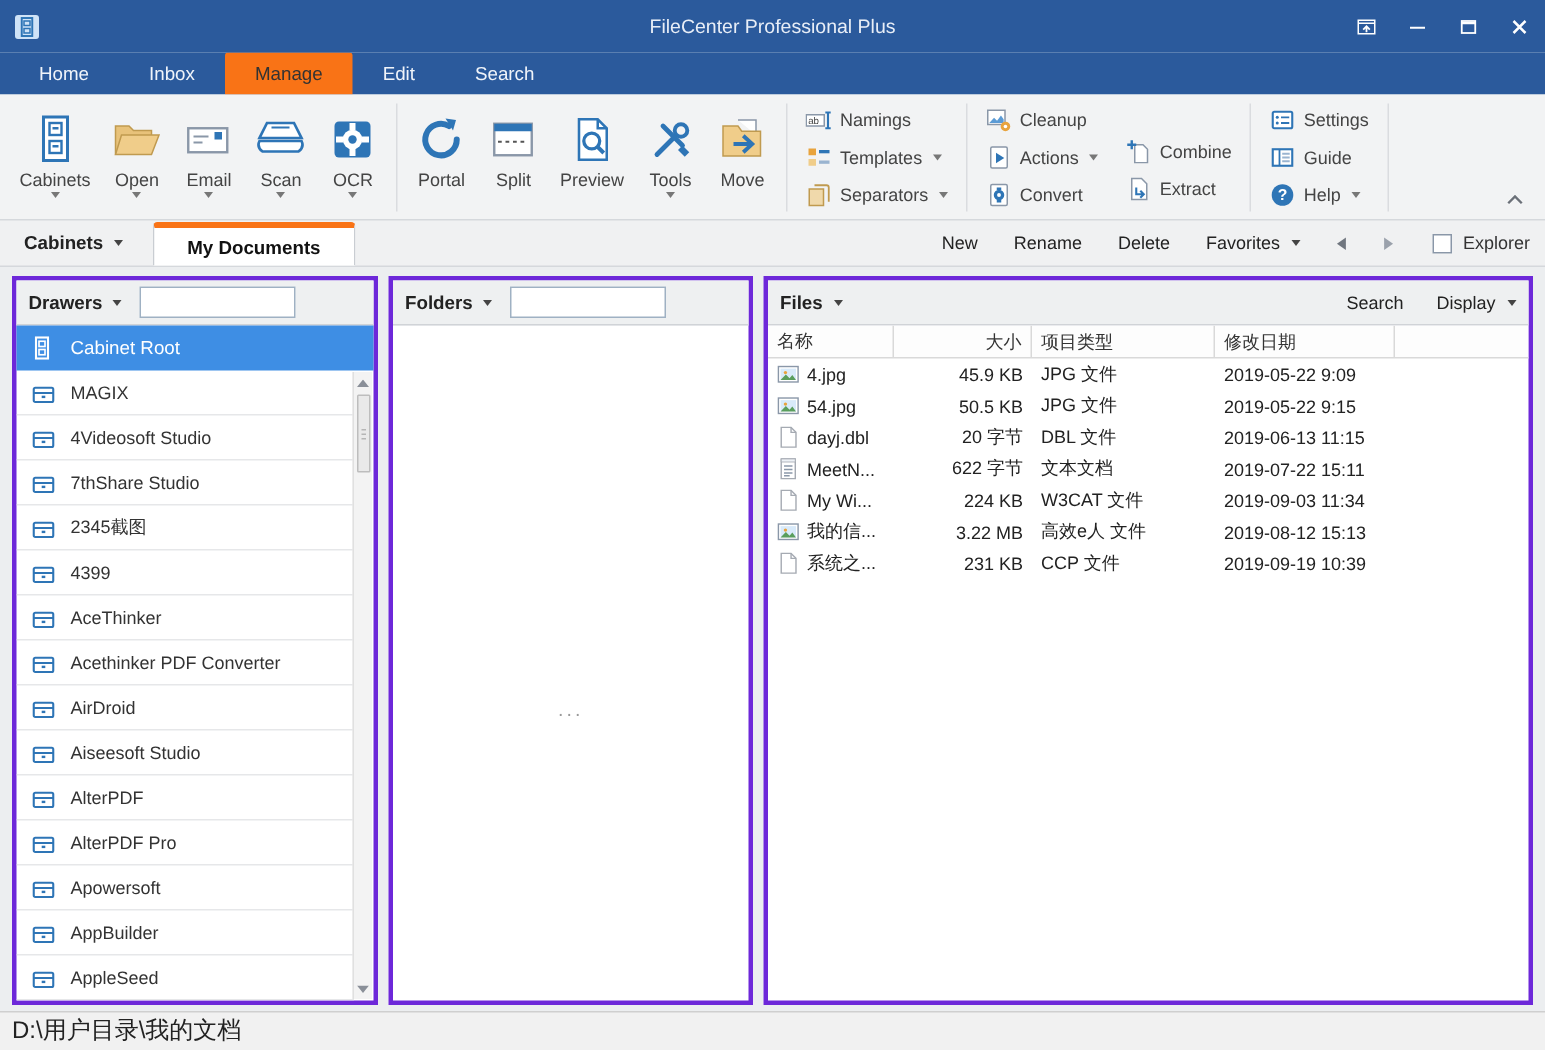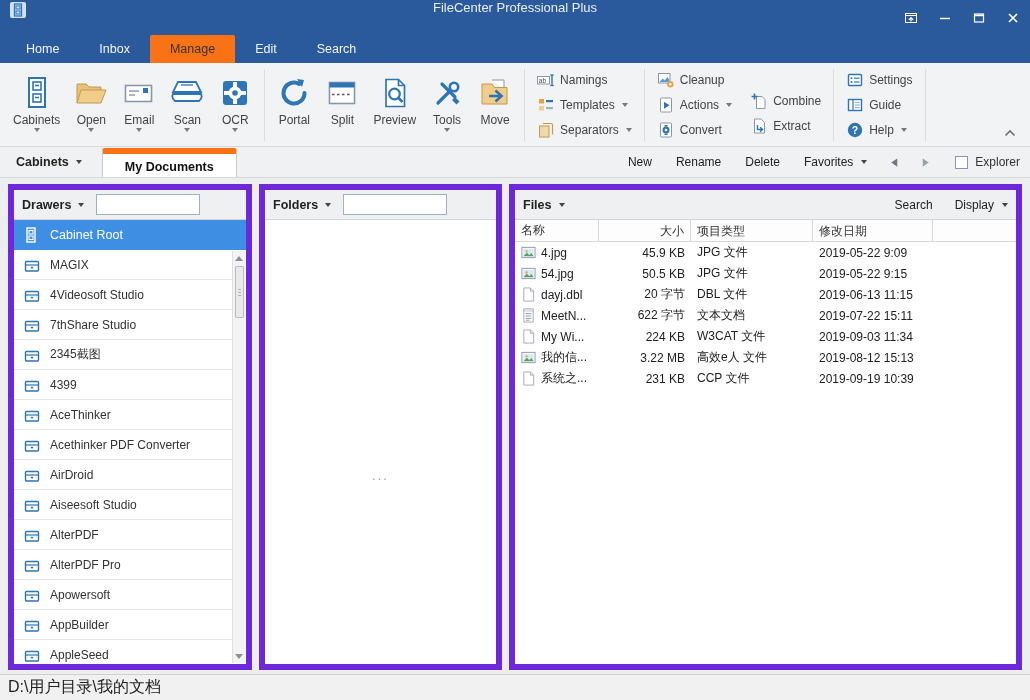--- a/index.html
+++ b/index.html
@@ -1,21 +1,21 @@
 <!DOCTYPE html>
 <html><head>
 <meta charset="utf-8">
 <style>
   * { margin:0; padding:0; box-sizing:border-box; }
   html,body { width:1030px; height:700px; overflow:hidden; }
   body { font-family:"Liberation Sans", sans-serif; font-size:12px; color:#333; background:#eceef0; }
   .window { width:1030px; height:700px; display:flex; flex-direction:column; background:#eceef0; }
 
   
-  .titlebar { height:35px; background:#2b5a9c; display:flex; position:relative; flex:0 0 auto; }
+  .titlebar { height:35px; background:#2b5a9c; display:flex; align-items:center; position:relative; flex:0 0 auto; }
   .app-icon { margin-left:8px; width:20px; height:20px; display:flex; align-items:center; justify-content:center; }
   .win-title { position:absolute; left:0; right:0; text-align:center; color:#e8eef7; font-size:13px; pointer-events:none; }
   .win-controls { margin-left:auto; display:flex; align-items:center; height:100%; }
   .win-btn { width:34px; height:100%; display:flex; align-items:center; justify-content:center; cursor:default; }
 
   
   .menubar { height:28px; background:#2b5a9c; display:flex; align-items:flex-end; padding-left:6px; flex:0 0 auto; }
   .mtab { padding:0 20px; height:28px; line-height:28px; color:#f0f4fa; font-size:12.5px; cursor:default; }
   .mtab.active { background:#f97316; color:#333; border-radius:2px 2px 0 0; }
 
@@ -33,31 +33,31 @@
   .sbtn { display:flex; align-items:center; height:25px; white-space:nowrap; cursor:default; }
   .sbtn .icon { width:18px; height:16px; display:flex; align-items:center; justify-content:center; margin-right:5px; }
   .sbtn .lbl { font-size:12px; color:#444; }
   .sbtn .caret { margin-left:7px; }
   .ribbon-collapse { position:absolute; right:14px; bottom:6px; cursor:default; }
 
   
   .cabbar { height:31px; background:#f0f1f2; border-bottom:1px solid #d5d8dc; display:flex; align-items:flex-end; padding:0 10px; flex:0 0 auto; }
   .cab-drop { display:flex; align-items:center; height:30px; padding:0 6px; font-weight:bold; font-size:12.5px; color:#222; cursor:default; }
   .cab-drop .caret { margin-left:7px; border-top-color:#444; }
-  .doc-tab { margin-left:14px; height:29px; line-height:26px; padding:0 22px; background:#fff; border:1px solid #c9cdd2; border-bottom:none; border-top:6px solid #f97316; border-radius:3px 3px 0 0; font-weight:bold; font-size:12.5px; color:#111; cursor:default; }
+  .doc-tab { margin-left:14px; height:29px; line-height:26px; padding:0 22px; background:#fff; border:1px solid #c9cdd2; border-bottom:none; border-top:4px solid #f97316; border-radius:3px 3px 0 0; font-weight:bold; font-size:12.5px; color:#111; cursor:default; }
   .cab-actions { margin-left:auto; display:flex; align-items:center; height:30px; }
   .cab-act { margin:0 12px; font-size:12px; color:#222; cursor:default; white-space:nowrap; display:flex; align-items:center; }
   .cab-act .caret { margin-left:8px; border-top-color:#444; }
   .nav-arrow { margin:0 10px; display:flex; align-items:center; cursor:default; }
   .explorer-box { display:flex; align-items:center; margin-left:14px; cursor:default; }
   .checkbox { width:13px; height:13px; background:#fff; border:1px solid #8a97a8; margin-right:7px; }
 
   
   .content { flex:1 1 auto; display:flex; padding:6px 8px 4px; gap:7px; background:#eceef0; min-height:0; }
-  .panel { background:#fff; border:6px solid #6d28d9; display:flex; flex-direction:column; min-height:0; position:relative; }
+  .panel { background:#fff; border:3px solid #6d28d9; display:flex; flex-direction:column; min-height:0; position:relative; }
   .panel-header { height:30px; background:#eef0f1; border-bottom:1px solid #d0d3d7; display:flex; align-items:center; padding:0 8px; flex:0 0 auto; }
   .panel-title { font-weight:bold; font-size:12.5px; color:#222; display:flex; align-items:center; cursor:default; }
   .panel-title .caret { margin-left:7px; border-top-color:#444; }
   .panel-search { margin-left:12px; width:104px; height:21px; border:1px solid #9fb1c3; background:#fff; font-family:inherit; font-size:12px; padding:0 4px; }
 
   .drawers-panel { width:244px; flex:0 0 auto; }
   .drawer-sel { height:30px; background:#3e8ee4; color:#fff; display:flex; align-items:center; padding:0 10px; font-size:12.5px; flex:0 0 auto; cursor:default; }
   .drawer-sel .icon { width:16px; height:16px; margin-right:10px; display:flex; align-items:center; }
   .drawer-list { flex:1 1 auto; overflow:hidden; padding-right:13px; }
   .drawer-item { height:30px; display:flex; align-items:center; padding:0 10px; border-bottom:1px solid #e6e7e9; font-size:12px; color:#333; cursor:default; }

